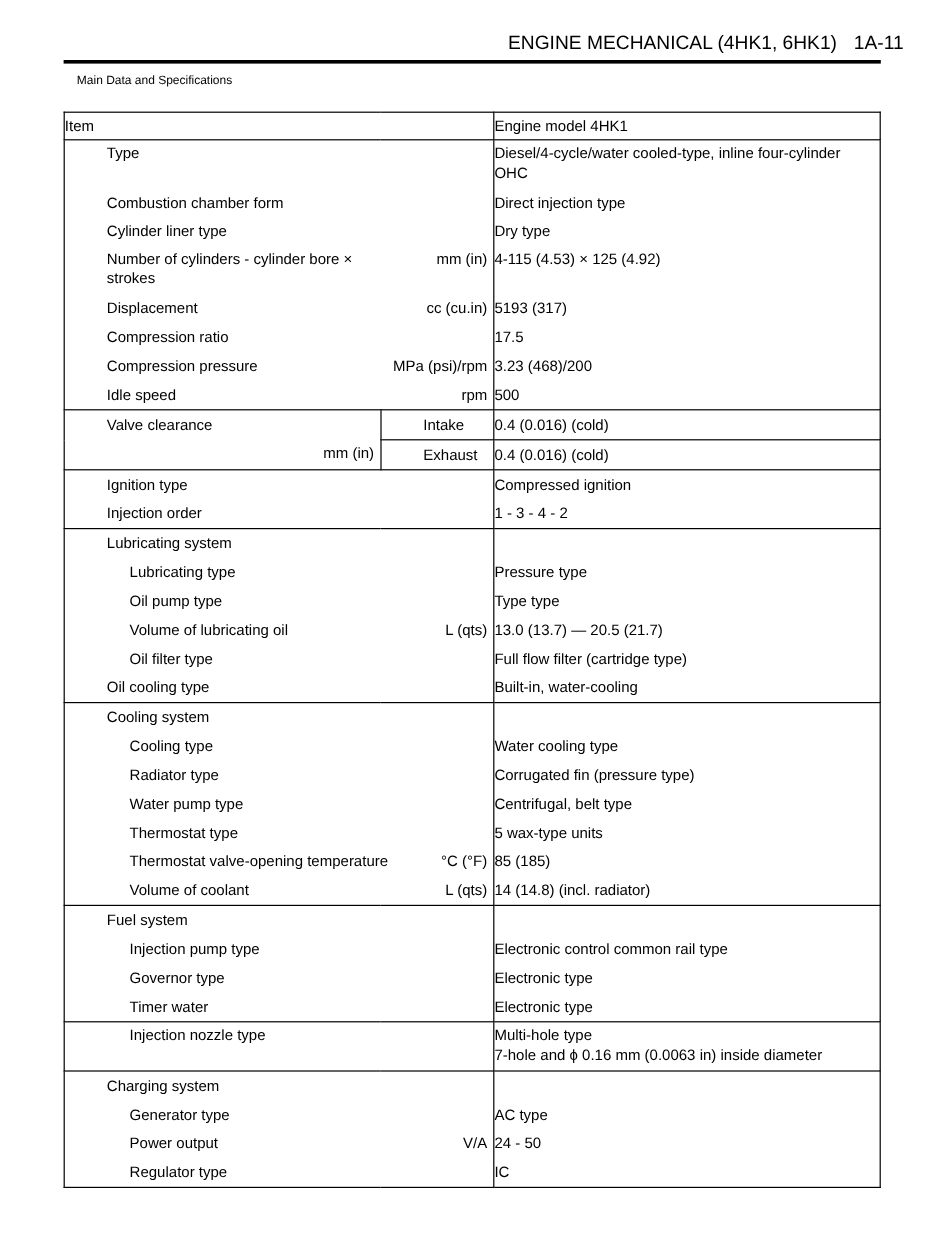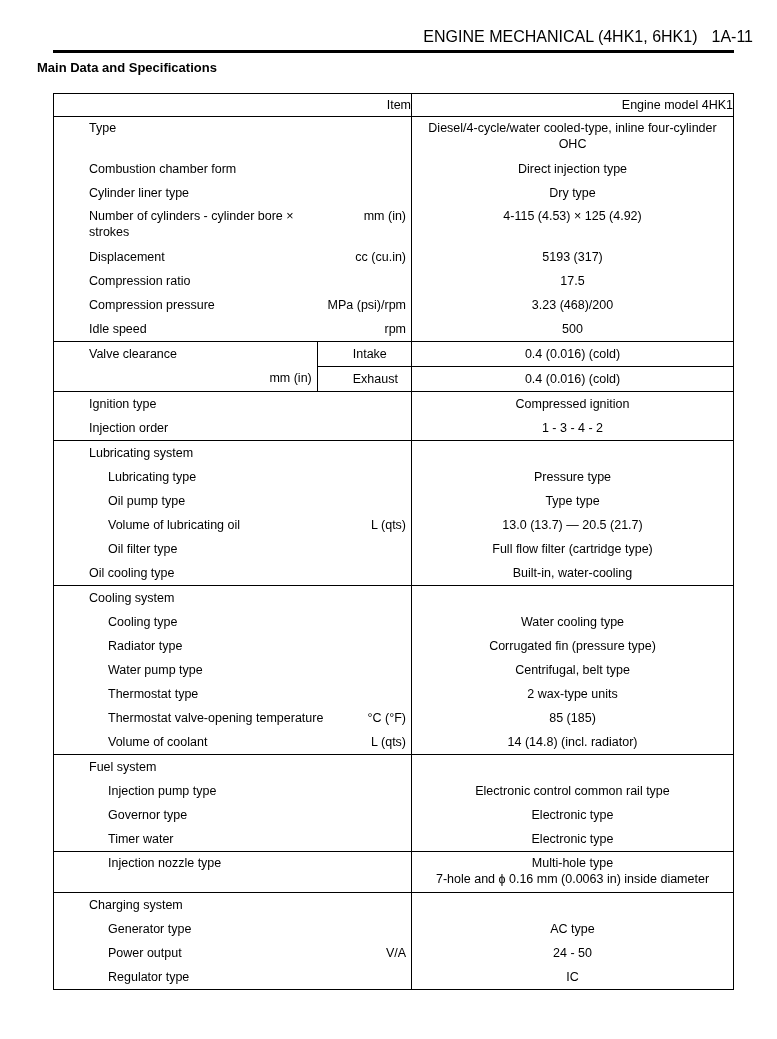--- a/index.html
+++ b/index.html
@@ -1,30 +1,30 @@
 <!DOCTYPE html>
 <html><head>
 <meta charset="utf-8">
 <style>
   html, body { margin: 0; padding: 0; background: #ffffff; }
   body { width: 777px; height: 1039px; position: relative; font-family: "Liberation Sans", sans-serif; color: #000; overflow: hidden; }
   .page-header { position: absolute; left: 0; top: 27px; width: 733px; text-align: right; font-size: 16px; line-height: 20px; margin-left: 20px; }
   .page-header .sep { display: inline-block; width: 14px; }
   .header-rule { position: absolute; left: 53px; top: 50px; width: 681px; height: 3px; background: #000; }
-  .section-title { position: absolute; left: 37px; top: 58px; font-size: 13px; font-weight: bold; line-height: 20px; }
+  .section-title { position: absolute; left: 64px; top: 58px; font-size: 10px; font-weight: normal; line-height: 20px; }
   table.spec { position: absolute; left: 53px; top: 93px; width: 681px; border-collapse: collapse; font-size: 12.5px; }
   table.spec td { border: 1px solid #000; vertical-align: top; padding: 0; }
   .col-val { width: 321px; }
   .line { height: 24px; line-height: 24px; position: relative; white-space: nowrap; }
   .line.two { height: 40px; line-height: 16px; padding-top: 3px; box-sizing: border-box; }
   .lbl { padding-left: 5px; margin-left: 30px; }
   .lbl.ind { padding-left: 24px; }
   .unit { position: absolute; right: 5px; top: 0; margin-left: 28px; }
-  .val { text-align: center; }
-  .hdr { height: 22px; line-height: 22px; text-align: right; }
+  .val { text-align: left; }
+  .hdr { height: 22px; line-height: 22px; text-align: left; }
   .vc-left { width: 263px; }
   .vc-mid { width: 94px; }
 </style>
 </head>
 <body>
 
 <div class="page-header">
   <span>ENGINE MECHANICAL (4HK1, 6HK1)</span><span class="sep"></span><span>1A-11</span>
 </div>
 <div class="header-rule"></div>
@@ -140,21 +140,21 @@
       <div class="line"><span class="lbl ind">Water pump type</span></div>
       <div class="line"><span class="lbl ind">Thermostat type</span></div>
       <div class="line"><span class="lbl ind">Thermostat valve-opening temperature</span><span class="unit">°C (°F)</span></div>
       <div class="line"><span class="lbl ind">Volume of coolant</span><span class="unit">L (qts)</span></div>
     </td>
     <td>
       <div class="line val"></div>
       <div class="line val">Water cooling type</div>
       <div class="line val">Corrugated fin (pressure type)</div>
       <div class="line val">Centrifugal, belt type</div>
-      <div class="line val">2 wax-type units</div>
+      <div class="line val">5 wax-type units</div>
       <div class="line val">85 (185)</div>
       <div class="line val">14 (14.8) (incl. radiator)</div>
     </td>
   </tr>
 
   <tr>
     <td colspan="2">
       <div class="line"><span class="lbl">Fuel system</span></div>
       <div class="line"><span class="lbl ind">Injection pump type</span></div>
       <div class="line"><span class="lbl ind">Governor type</span></div>

